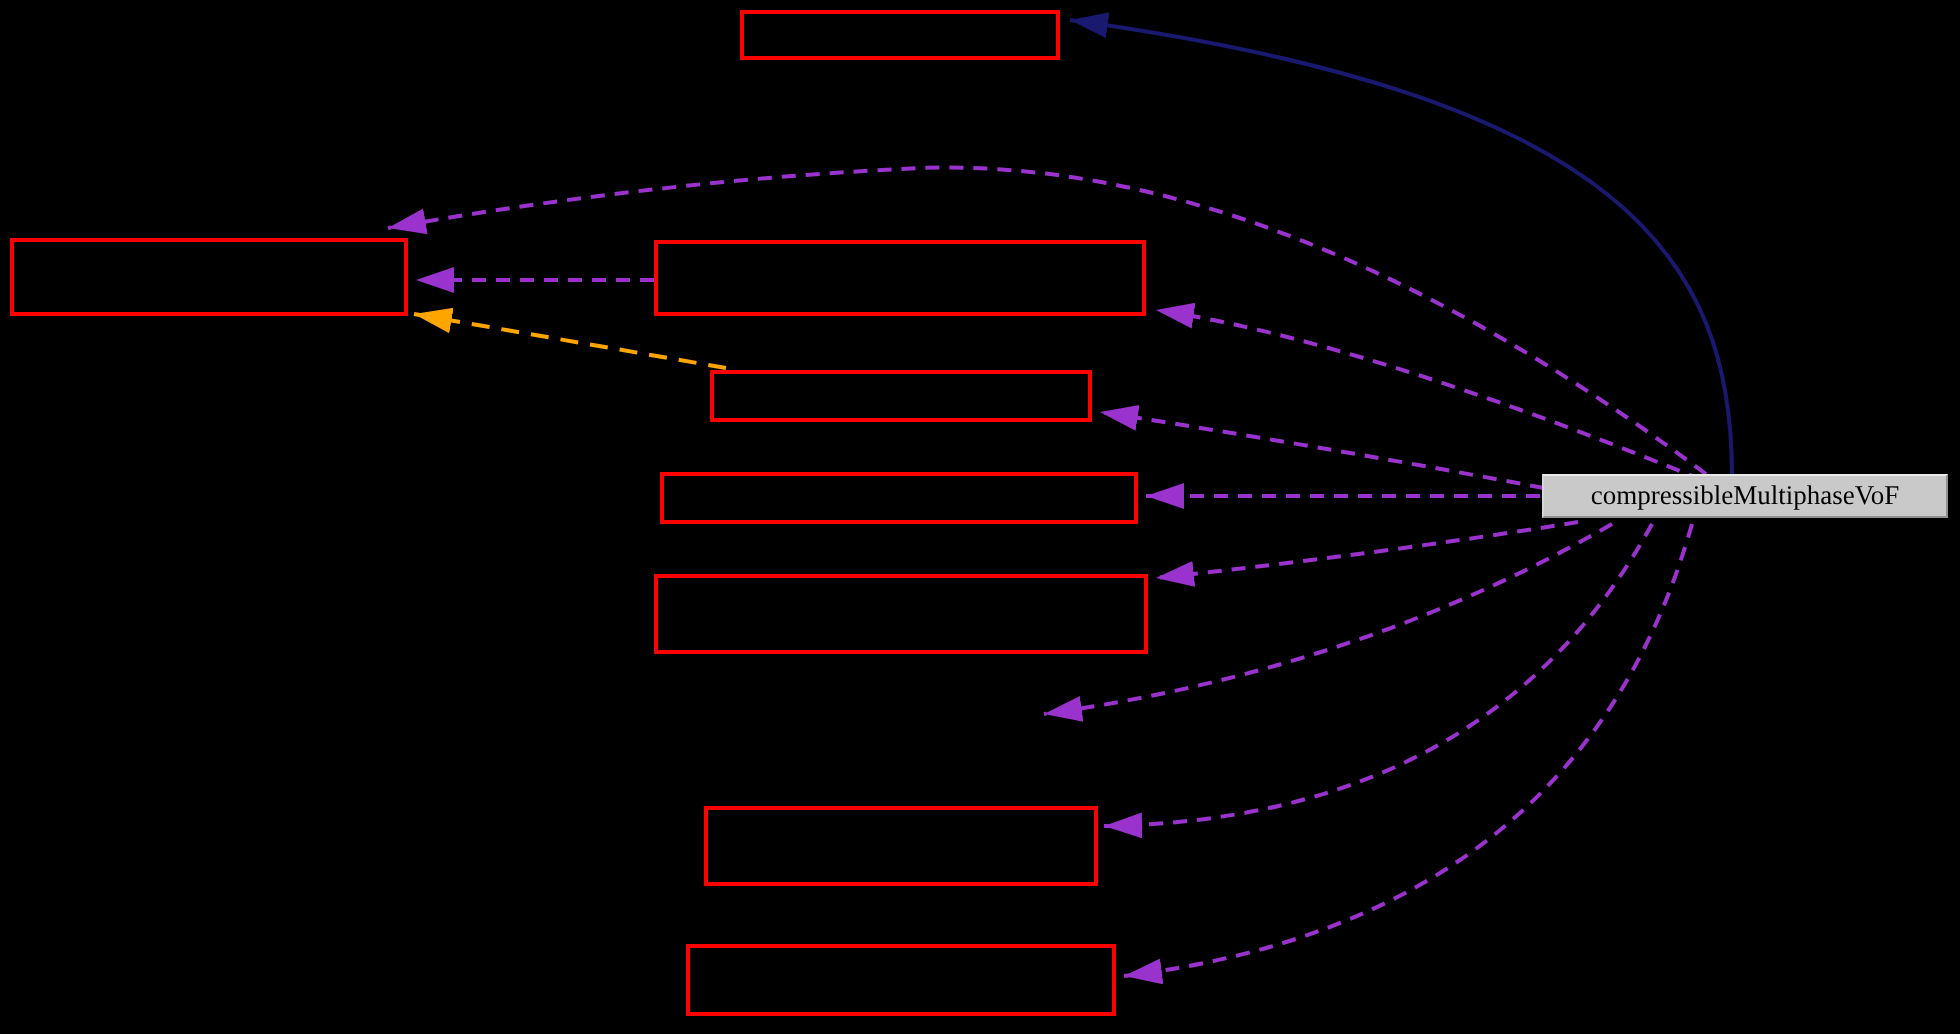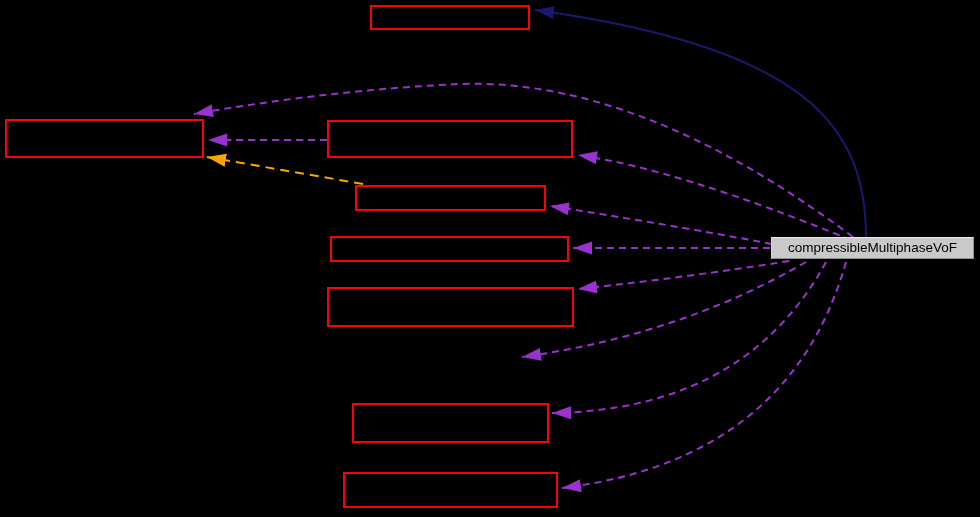--- a/index.html
+++ b/index.html
@@ -1,19 +1,19 @@
 <!DOCTYPE html>
 <html style="--background: #000000; --node-border: #ff0000; --hub-fill: #c9c9c9; --hub-text: #000000; --usage-edge: #9a32cd; --template-edge: #ffa500; --inheritance-edge: #191970;"><head>
 <meta charset="utf-8">
 <style>
   html,body{margin:0;padding:0;background:#000;}
   .canvas{
     position:relative;width:980px;height:517px;overflow:hidden;
     background:var(--background,#000);
-    font-family:Liberation Sans, sans-serif;
+    font-family:Liberation Serif, serif;
   }
   .edges{position:absolute;left:0;top:0;width:980px;height:517px;}
   .node{
     position:absolute;box-sizing:border-box;background:transparent;
     border:2px solid var(--node-border,#ff0000);
   }
   .n-top {left:370px;top:5px;  width:160px;height:25px;}
   .n-left{left:5px;  top:119px;width:199px;height:39px;}
   .n-3   {left:327px;top:120px;width:246px;height:38px;}
   .n-4   {left:355px;top:185px;width:191px;height:26px;}

